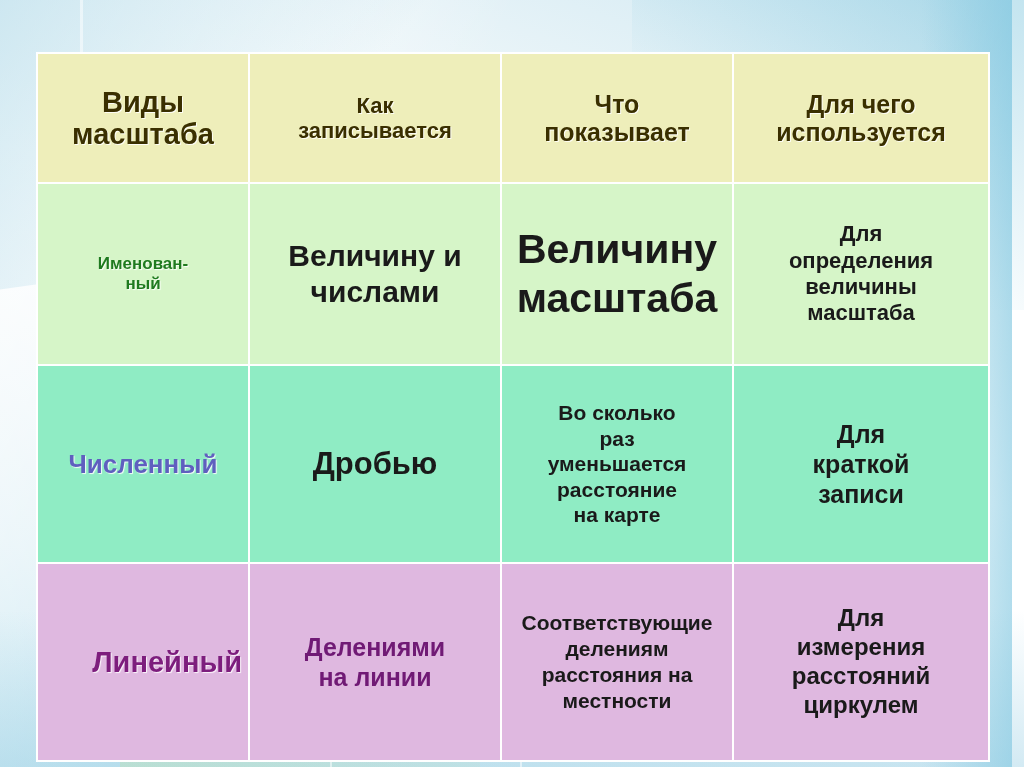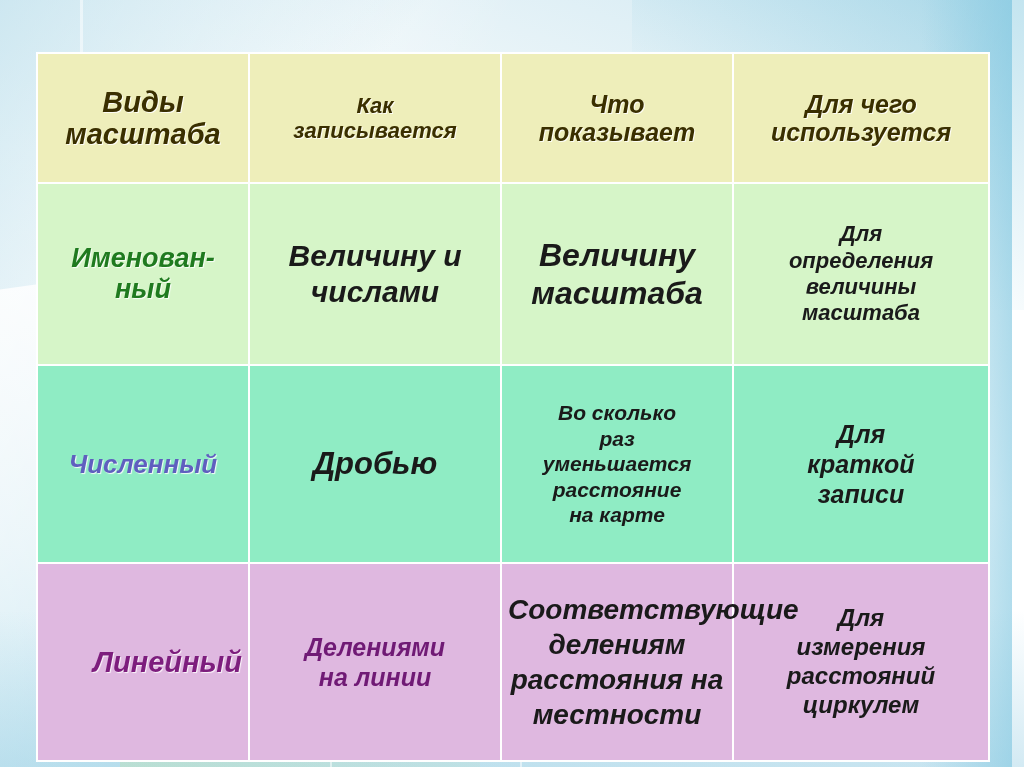--- a/index.html
+++ b/index.html
@@ -12,21 +12,20 @@
     overflow: hidden;
     font-family: "Liberation Sans", sans-serif;
   }
   #slide {
     position: relative;
     width: 1012px;
     height: 767px;
     background:
       linear-gradient(115deg, rgba(255,255,255,0.85) 0%, rgba(255,255,255,0.0) 38%),
       linear-gradient(200deg, #cfe8f2 0%, #e9f4f8 22%, #ffffff 45%, #f2f8fb 60%, #dff0f6 80%, #bfe3ef 100%);
-    font-style: italic;
   }
   
   .wash {
     position: absolute;
     pointer-events: none;
   }
   .wash-a {
     left: -60px; top: -40px;
     width: 520px; height: 300px;
     background: linear-gradient(135deg, rgba(150,205,225,0.55), rgba(255,255,255,0) 70%);
@@ -90,34 +89,34 @@
     text-shadow: 1px 1px 0 rgba(255,255,255,0.85);
   }
   th.h1 { font-size: 29px; line-height: 1.12; }
   th.h2 { font-size: 22px; line-height: 1.14; margin-top: 21px; }
   th.h3 { font-size: 25px; line-height: 1.14; }
   th.h4 { font-size: 25px; line-height: 1.14; }
 
   
   tr.r1 td { background: #d6f5c8; height: 172px; }
   tr.r1 td.col1 {
-    font-size: 27px;
+    font-size: 17px;
     font-weight: bold;
     color: #1f7a1f;
     line-height: 1.15;
     text-shadow: 1px 1px 1px rgba(255,255,255,0.9);
   }
   tr.r1 td.col2 {
     font-size: 30px;
     font-weight: bold;
     color: #1a1a1a;
     line-height: 1.2;
   }
   tr.r1 td.col3 {
-    font-size: 32px;
+    font-size: 41px;
     font-weight: bold;
     color: #1a1a1a;
     line-height: 1.2;
     margin-top: 23px;
   }
   tr.r1 td.col4 {
     font-size: 22px;
     font-weight: bold;
     color: #1a1a1a;
     line-height: 1.2;
@@ -159,21 +158,21 @@
     text-shadow: 1px 1px 1px rgba(255,255,255,0.85);
     text-align: right;
   }
   tr.r3 td.col2 {
     font-size: 25px;
     font-weight: bold;
     color: #701a75;
     line-height: 1.2;
   }
   tr.r3 td.col3 {
-    font-size: 28px;
+    font-size: 21px;
     font-weight: bold;
     color: #1a1a1a;
     line-height: 1.25;
   }
   tr.r3 td.col4 {
     font-size: 24px;
     font-weight: bold;
     color: #1a1a1a;
     line-height: 1.2;
   }

